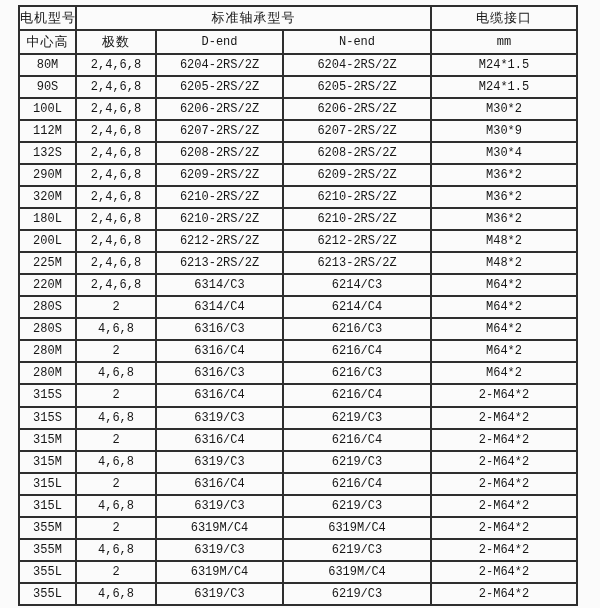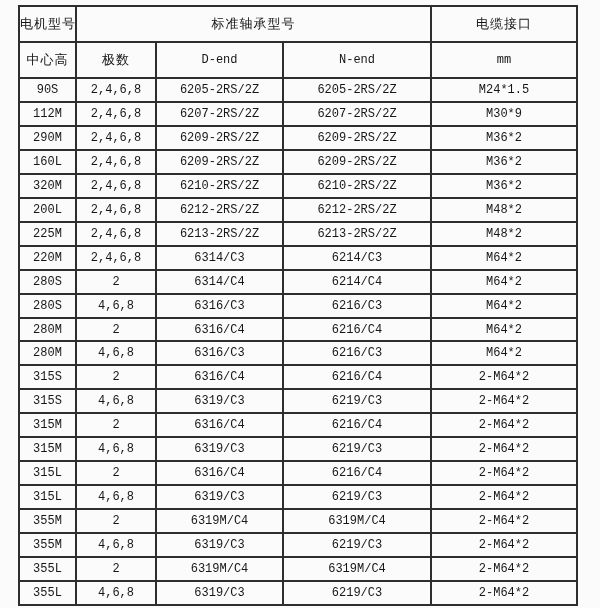--- a/index.html
+++ b/index.html
@@ -29,21 +29,21 @@
     border: 2px solid #2e2e2e;
     padding: 0;
     margin: 0;
     text-align: center;
     vertical-align: middle;
     white-space: nowrap;
     overflow: hidden;
     font-weight: normal;
   }
   tr.hdr1, tr.hdr2 {
-    height: 36px;
+    height: 24px;
   }
   .zh {
     font-size: 13px;
     font-family: "DejaVu Sans", "Liberation Sans", sans-serif;
     letter-spacing: 1px;
   }
   .lat {
     font-size: 12px;
     letter-spacing: 0px;
   }
@@ -73,49 +73,70 @@
         <th class="zh">中心高</th>
         <th class="zh">极数</th>
         <th class="lat">D-end</th>
         <th class="lat">N-end</th>
         <th class="lat">mm</th>
       </tr>
     </thead>
     <tbody>
 
         <tr>
+          <td class="lat">80M</td>
+          <td class="lat">2,4,6,8</td>
+          <td class="lat">6204-2RS/2Z</td>
+          <td class="lat">6204-2RS/2Z</td>
+          <td class="lat">M24*1.5</td>
+        </tr>
+        <tr>
           <td class="lat">90S</td>
           <td class="lat">2,4,6,8</td>
           <td class="lat">6205-2RS/2Z</td>
           <td class="lat">6205-2RS/2Z</td>
           <td class="lat">M24*1.5</td>
         </tr>
         <tr>
+          <td class="lat">100L</td>
+          <td class="lat">2,4,6,8</td>
+          <td class="lat">6206-2RS/2Z</td>
+          <td class="lat">6206-2RS/2Z</td>
+          <td class="lat">M30*2</td>
+        </tr>
+        <tr>
           <td class="lat">112M</td>
           <td class="lat">2,4,6,8</td>
           <td class="lat">6207-2RS/2Z</td>
           <td class="lat">6207-2RS/2Z</td>
           <td class="lat">M30*9</td>
         </tr>
         <tr>
+          <td class="lat">132S</td>
+          <td class="lat">2,4,6,8</td>
+          <td class="lat">6208-2RS/2Z</td>
+          <td class="lat">6208-2RS/2Z</td>
+          <td class="lat">M30*4</td>
+        </tr>
+        <tr>
           <td class="lat">290M</td>
           <td class="lat">2,4,6,8</td>
           <td class="lat">6209-2RS/2Z</td>
           <td class="lat">6209-2RS/2Z</td>
           <td class="lat">M36*2</td>
         </tr>
         <tr>
-          <td class="lat">160L</td>
-          <td class="lat">2,4,6,8</td>
-          <td class="lat">6209-2RS/2Z</td>
-          <td class="lat">6209-2RS/2Z</td>
+          <td class="lat">320M</td>
+          <td class="lat">2,4,6,8</td>
+          <td class="lat">6210-2RS/2Z</td>
+          <td class="lat">6210-2RS/2Z</td>
           <td class="lat">M36*2</td>
         </tr>
         <tr>
-          <td class="lat">320M</td>
+          <td class="lat">180L</td>
           <td class="lat">2,4,6,8</td>
           <td class="lat">6210-2RS/2Z</td>
           <td class="lat">6210-2RS/2Z</td>
           <td class="lat">M36*2</td>
         </tr>
         <tr>
           <td class="lat">200L</td>
           <td class="lat">2,4,6,8</td>
           <td class="lat">6212-2RS/2Z</td>
           <td class="lat">6212-2RS/2Z</td>

